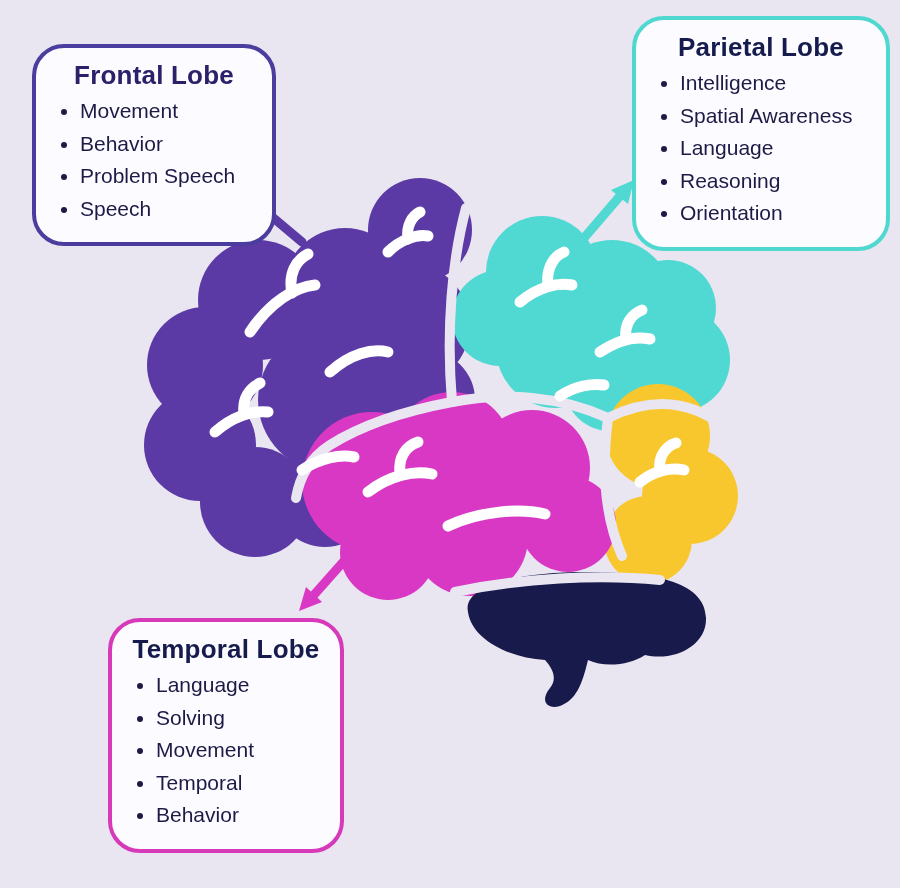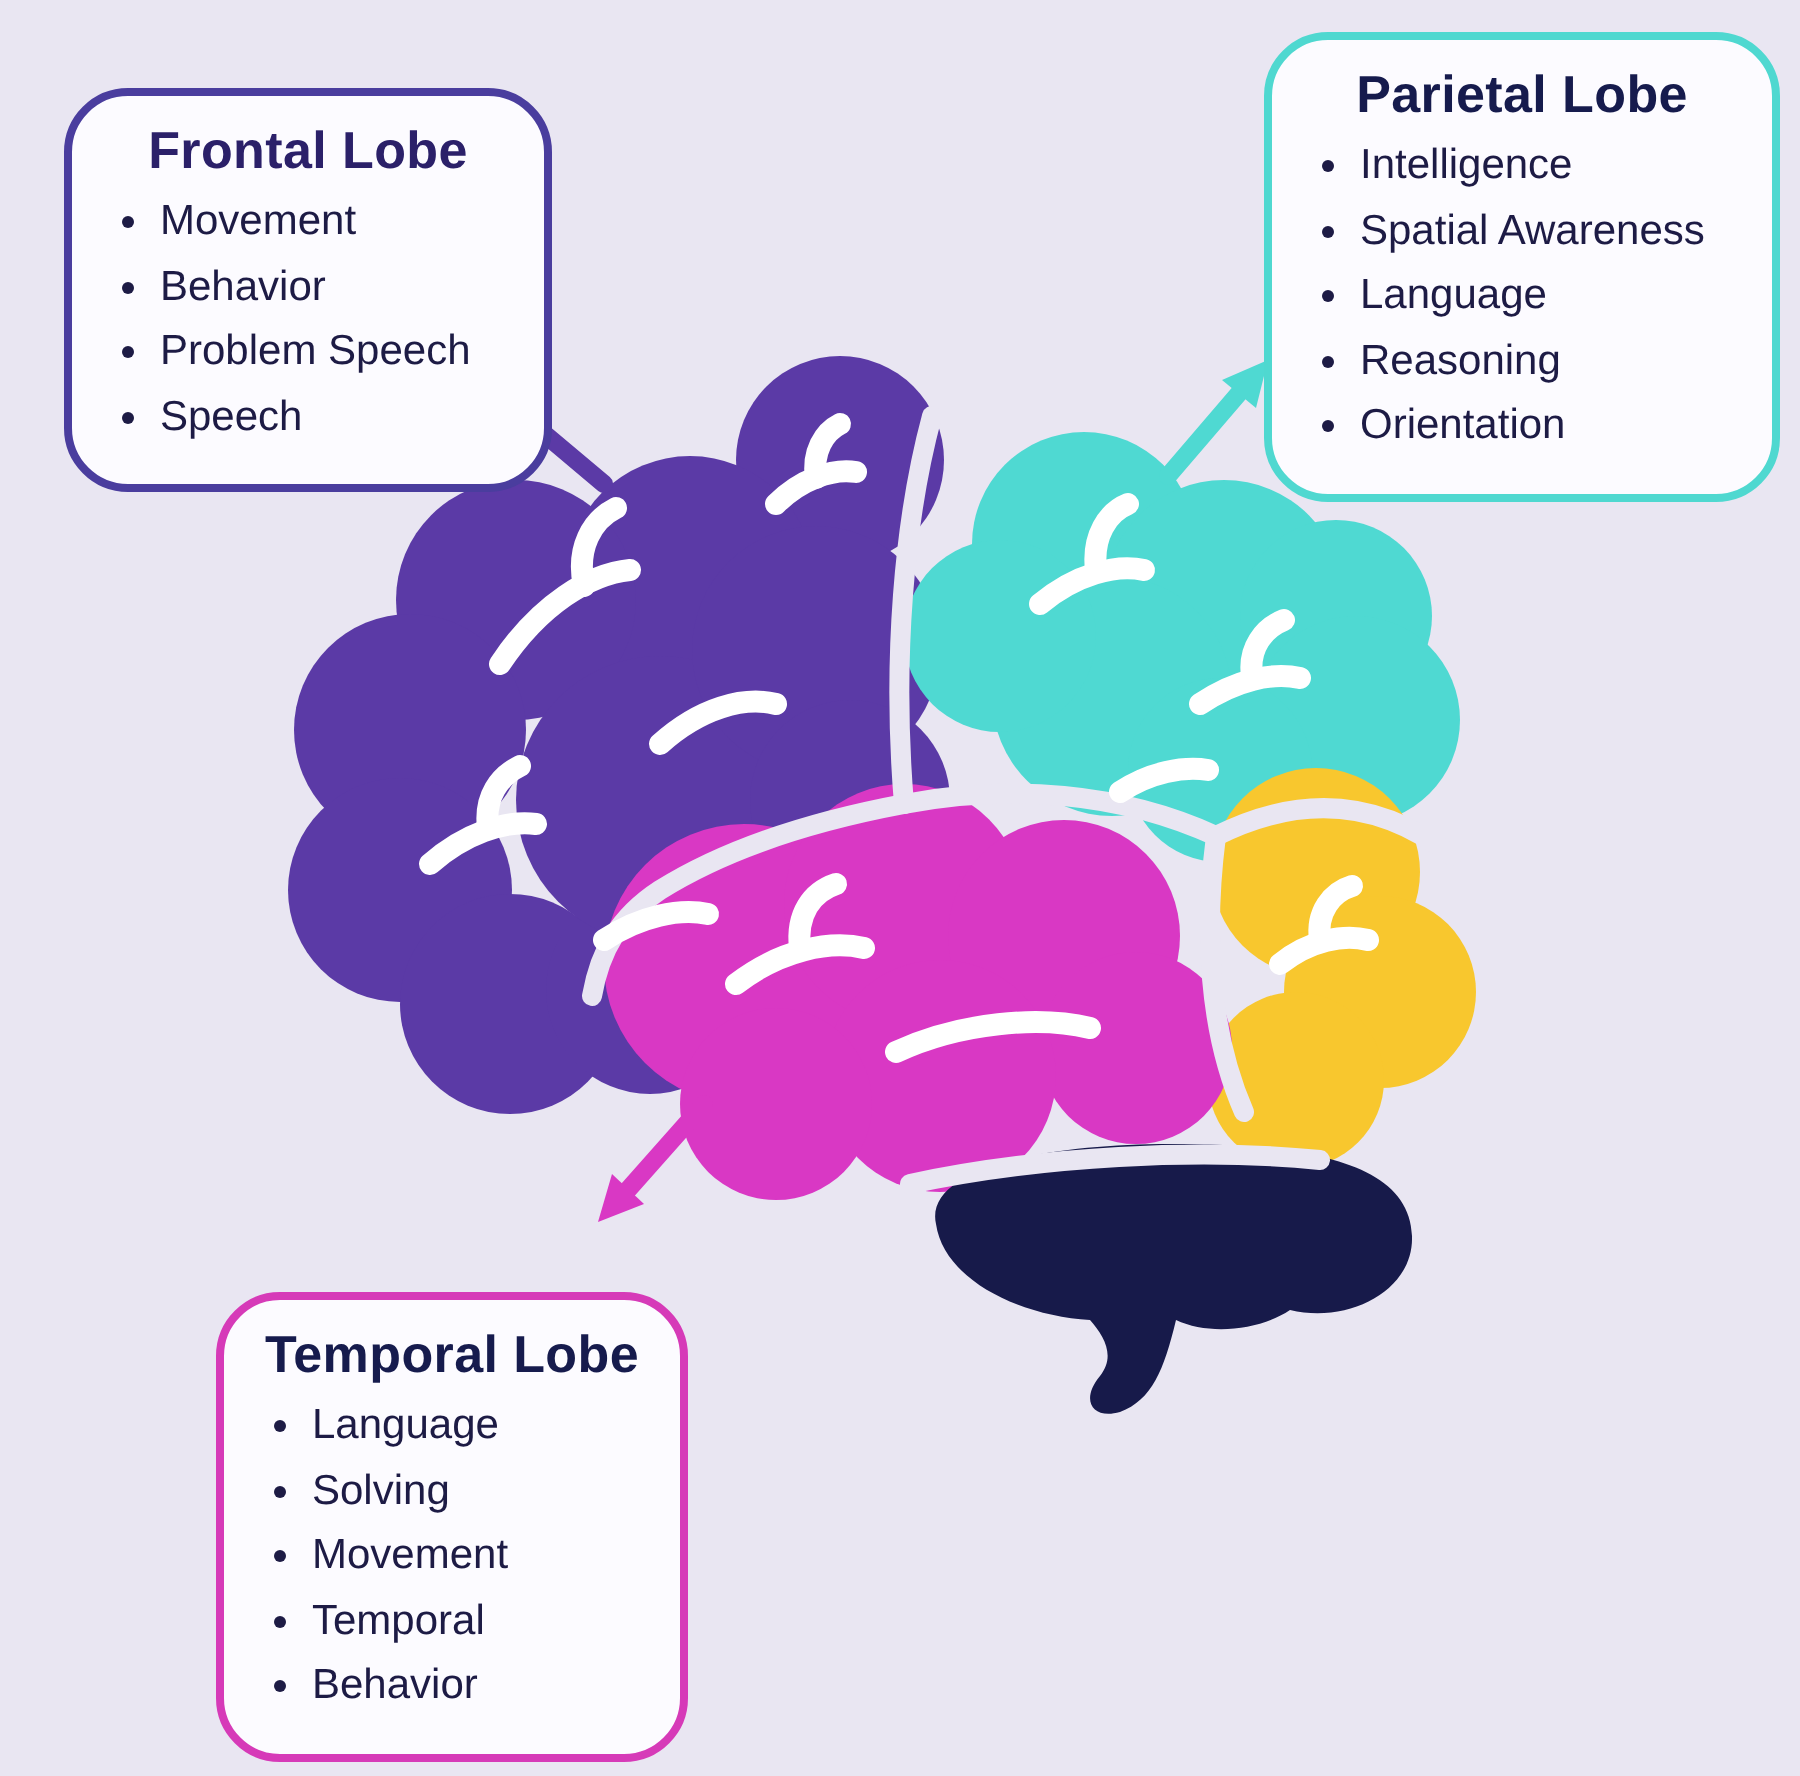--- a/index.html
+++ b/index.html
@@ -24,21 +24,21 @@
   .box li{
     font-size:21px;
     color:#1d1b45;
     margin:7px 0;
     line-height:1.22;
   }
   .frontal-box{left:32px;top:44px;width:200px;border:4px solid #4a3d9e;}
   .frontal-box .box-title{color:#2b2069;}
   .parietal-box{left:632px;top:16px;width:214px;border:4px solid #4fd8d0;}
   .parietal-box .box-title{color:#161b4d;}
-  .temporal-box{left:108px;top:618px;width:192px;border:4px solid #d63ab8;margin-top:28px;}
+  .temporal-box{left:108px;top:618px;width:192px;border:4px solid #d63ab8;}
   .temporal-box .box-title{color:#161b4d;}
 </style>
 </head>
 <body>
 
 <div class="canvas">
 
   <svg class="brain" width="900" height="888" viewBox="0 0 900 888">
 
     <g fill="#5b3aa6">

